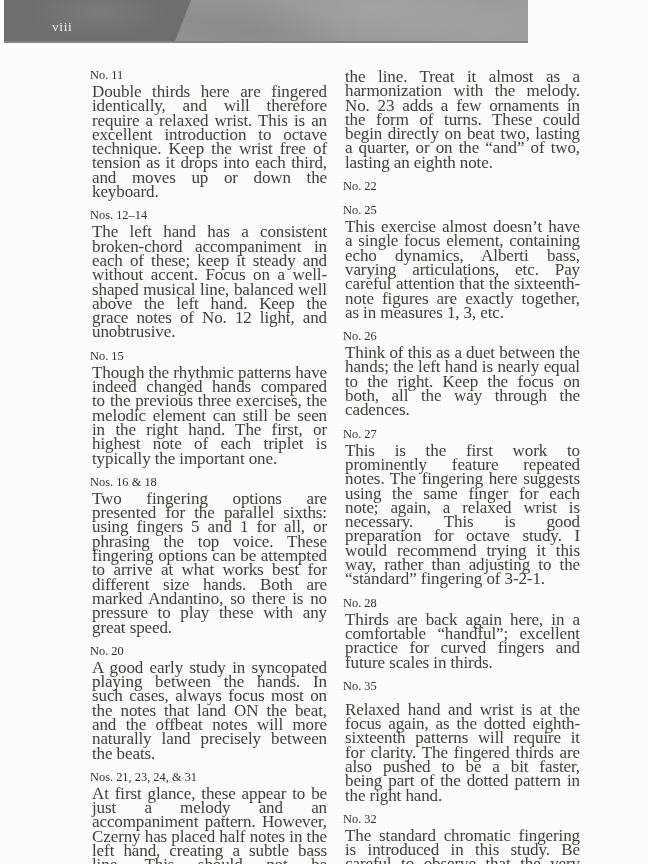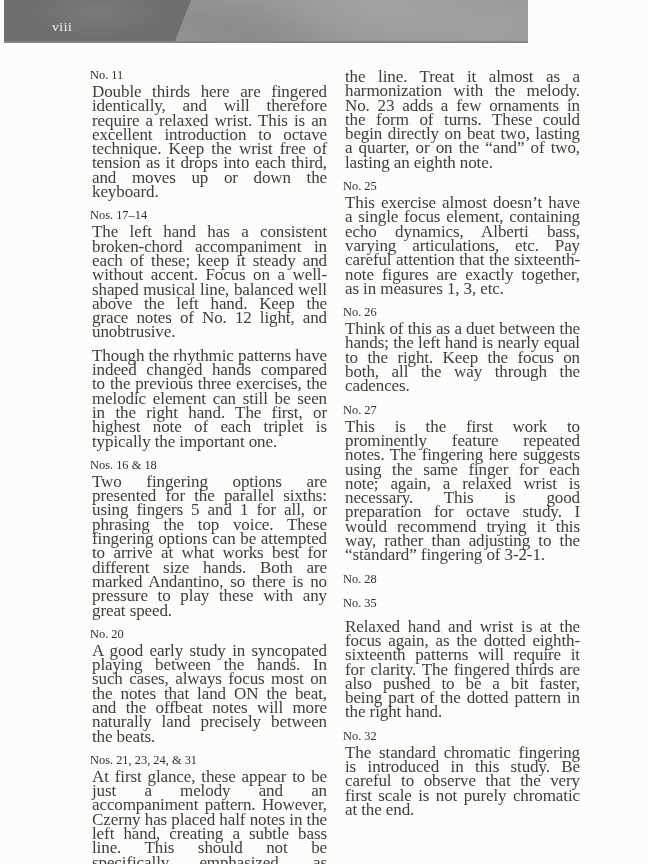--- a/index.html
+++ b/index.html
@@ -70,24 +70,25 @@
   </header>
 
   <main class="content">
 
     <section class="col">
       <div class="entry">
         <h3>No. 11</h3>
         <p>Double thirds here are fingered identically, and will therefore require a relaxed wrist. This is an excellent introduction to octave technique. Keep the wrist free of tension as it drops into each third, and moves up or down the keyboard.</p>
       </div>
       <div class="entry">
-        <h3>Nos. 17–14</h3>
+        <h3>Nos. 12–14</h3>
         <p>The left hand has a consistent broken-chord accompaniment in each of these; keep it steady and without accent. Focus on a well-shaped musical line, balanced well above the left hand. Keep the grace notes of No. 12 light, and unobtrusive.</p>
       </div>
       <div class="entry">
+        <h3>No. 15</h3>
         <p>Though the rhythmic patterns have indeed changed hands compared to the previous three exercises, the melodic element can still be seen in the right hand. The first, or highest note of each triplet is typically the important one.</p>
       </div>
       <div class="entry">
         <h3>Nos. 16 &amp; 18</h3>
         <p>Two fingering options are presented for the parallel sixths: using fingers 5 and 1 for all, or phrasing the top voice. These fingering options can be attempted to arrive at what works best for different size hands. Both are marked Andantino, so there is no pressure to play these with any great speed.</p>
       </div>
       <div class="entry">
         <h3>No. 20</h3>
         <p>A good early study in syncopated playing between the hands. In such cases, always focus most on the notes that land ON the beat, and the offbeat notes will more naturally land precisely between the beats.</p>
       </div>
@@ -95,35 +96,37 @@
         <h3>Nos. 21, 23, 24, &amp; 31</h3>
         <p>At first glance, these appear to be just a melody and an accompaniment pattern. However, Czerny has placed half notes in the left hand, creating a subtle bass line. This should not be specifically emphasized, as holding the note is in itself enough for us to hear</p>
       </div>
     </section>
 
     <section class="col">
       <div class="entry">
         <p>the line. Treat it almost as a harmonization with the melody. No. 23 adds a few ornaments in the form of turns. These could begin directly on beat two, lasting a quarter, or on the “and” of two, lasting an eighth note.</p>
       </div>
       <div class="entry">
+        <h3>No. 22</h3>
       </div>
       <div class="entry">
         <h3>No. 25</h3>
         <p>This exercise almost doesn’t have a single focus element, containing echo dynamics, Alberti bass, varying articulations, etc. Pay careful attention that the sixteenth-note figures are exactly together, as in measures 1, 3, etc.</p>
       </div>
       <div class="entry">
         <h3>No. 26</h3>
         <p>Think of this as a duet between the hands; the left hand is nearly equal to the right. Keep the focus on both, all the way through the cadences.</p>
       </div>
       <div class="entry">
         <h3>No. 27</h3>
         <p>This is the first work to prominently feature repeated notes. The fingering here suggests using the same finger for each note; again, a relaxed wrist is necessary. This is good preparation for octave study. I would recommend trying it this way, rather than adjusting to the “standard” fingering of 3-2-1.</p>
       </div>
       <div class="entry">
         <h3>No. 28</h3>
+        <p>Thirds are back again here, in a comfortable “handful”; excellent practice for curved fingers and future scales in thirds.</p>
       </div>
       <div class="entry">
         <h3>No. 35</h3>
       </div>
       <div class="entry">
         <p>Relaxed hand and wrist is at the focus again, as the dotted eighth-sixteenth patterns will require it for clarity. The fingered thirds are also pushed to be a bit faster, being part of the dotted pattern in the right hand.</p>
       </div>
       <div class="entry">
         <h3>No. 32</h3>
         <p>The standard chromatic fingering is introduced in this study. Be careful to observe that the very first scale is not purely chromatic at the end.</p>

